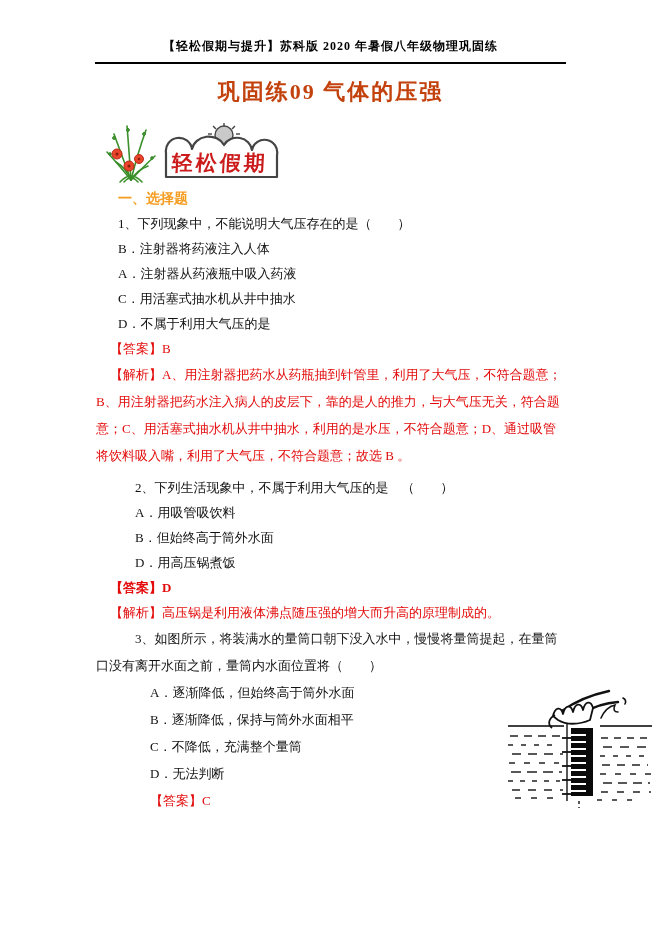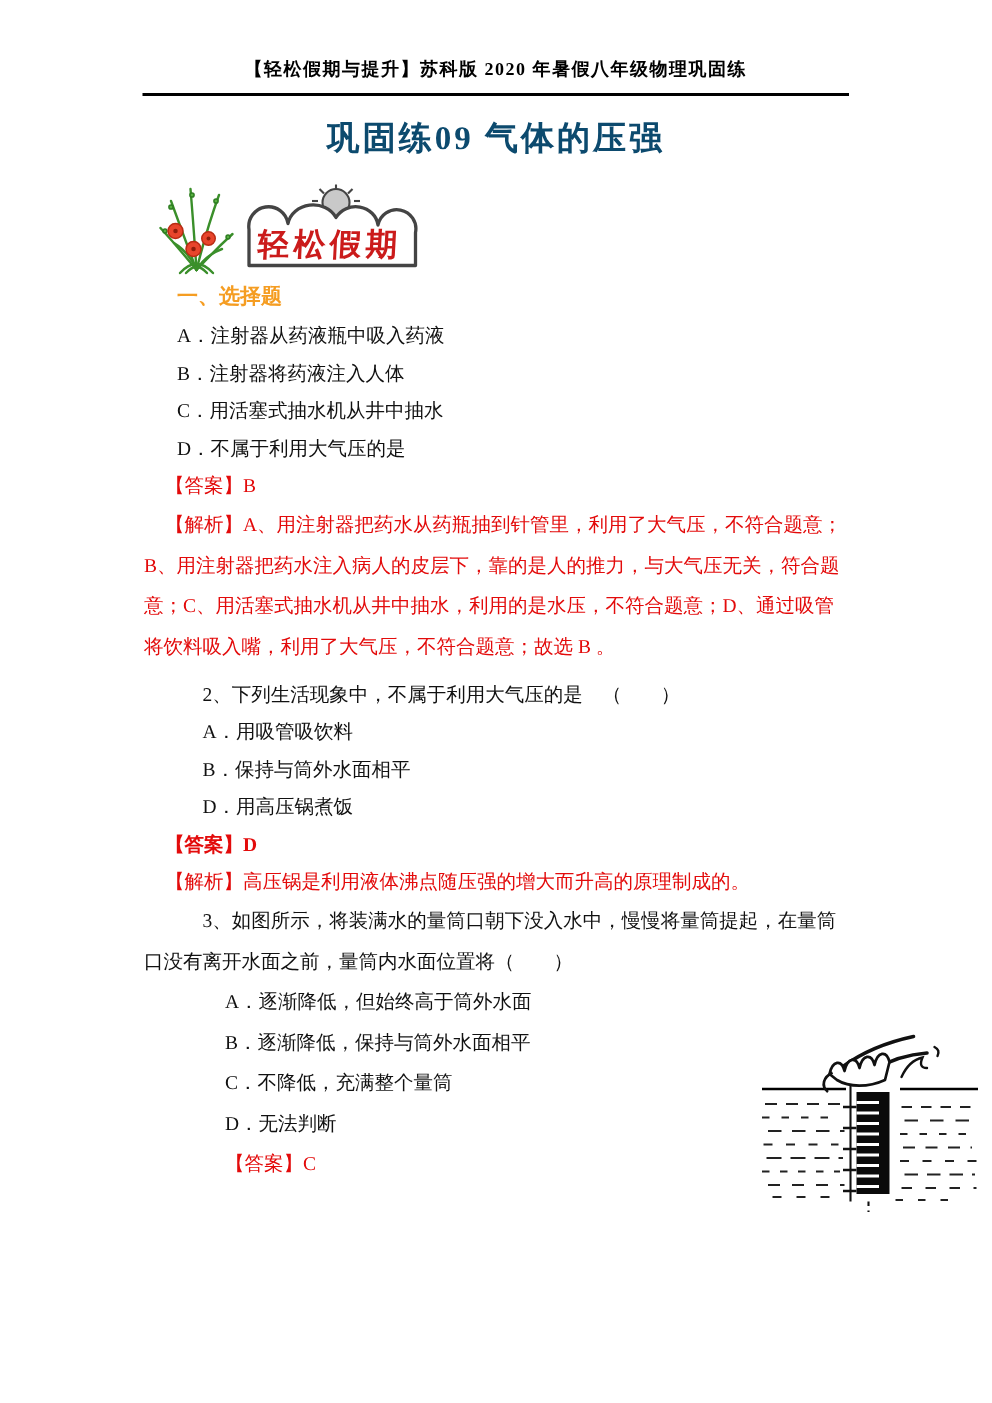--- a/index.html
+++ b/index.html
@@ -3,21 +3,21 @@
 <meta charset="utf-8">
 <style>
   html,body{margin:0;padding:0;}
   body{width:661px;height:935px;background:#ffffff;font-family:"Liberation Serif","DejaVu Serif",serif;color:#111;}
   .page{position:relative;width:661px;height:913px;background:#ffffff;overflow:hidden;}
 
   .doc-header{position:absolute;top:38px;left:0;width:100%;text-align:center;
               font-size:12px;font-weight:bold;letter-spacing:1px;color:#000;}
   .header-rule{position:absolute;top:62px;left:95px;width:471px;height:0;border-top:2px solid #000;}
   .doc-title{position:absolute;top:77px;left:0;width:100%;text-align:center;
-             font-size:22px;font-weight:bold;color:#0c4a6e;letter-spacing:2px;}
+             font-size:22px;font-weight:bold;color:#c2410c;letter-spacing:2px;}
 
   .logo-flower{position:absolute;top:116px;left:102px;}
   .logo-badge{position:absolute;top:122px;left:160px;}
 
   .content{position:absolute;top:186px;left:96px;width:469px;font-size:13px;}
   .content p{margin:0;line-height:25px;}
   .content p.lh27{line-height:27px;}
 
   .section-title{color:#f59d22;font-weight:bold;font-size:14px;margin-left:22px !important;}
 
@@ -86,30 +86,31 @@
       <line x1="48" y1="12" x2="52" y2="12"></line>
       <line x1="80" y1="12" x2="76" y2="12"></line>
     </g>
     <path d="M6,55 L6,31 A13,13 0 0 1 32,27 A17,15 0 0 1 64,23 A15,14 0 0 1 92,28 A11,11 0 0 1 117,33 L117,55 Z" fill="#ffffff" stroke="#444" stroke-width="2.2" stroke-linejoin="round"></path>
     <text x="62" y="48" text-anchor="middle" font-size="21" font-weight="bold" fill="#cb1b1b" letter-spacing="3" transform="skewX(-3)">轻松假期</text>
   </svg>
 
   <div class="content">
     <p class="section-title">一、选择题</p>
 
+    <p class="q1-ind">1、下列现象中，不能说明大气压存在的是（　　）</p>
+    <p class="q1-ind">B．注射器将药液注入人体</p>
     <p class="q1-ind">A．注射器从药液瓶中吸入药液</p>
-    <p class="q1-ind">B．注射器将药液注入人体</p>
     <p class="q1-ind">C．用活塞式抽水机从井中抽水</p>
     <p class="q1-ind">D．不属于利用大气压的是</p>
     <p class="red ans1">【答案】B</p>
     <p class="red lh27 analysis-wrap">【解析】A、用注射器把药水从药瓶抽到针管里，利用了大气压，不符合题意；B、用注射器把药水注入病人的皮层下，靠的是人的推力，与大气压无关，符合题意；C、用活塞式抽水机从井中抽水，利用的是水压，不符合题意；D、通过吸管将饮料吸入嘴，利用了大气压，不符合题意；故选 B 。</p>
 
     <p class="q2-stem">2、下列生活现象中，不属于利用大气压的是　（　　）</p>
     <p class="q2-ind">A．用吸管吸饮料</p>
-    <p class="q2-ind">B．保持与筒外水面相平</p>
+    <p class="q2-ind">B．但始终高于筒外水面</p>
     <p class="q2-ind">D．用高压锅煮饭</p>
     <p class="red ans2">【答案】D</p>
     <p class="red anl2">【解析】高压锅是利用液体沸点随压强的增大而升高的原理制成的。</p>
 
     <p class="lh27 q3-stem">3、如图所示，将装满水的量筒口朝下没入水中，慢慢将量筒提起，在量筒口没有离开水面之前，量筒内水面位置将（　　）</p>
     <p class="lh27 q3-ind">A．逐渐降低，但始终高于筒外水面</p>
     <p class="lh27 q3-ind">B．逐渐降低，保持与筒外水面相平</p>
     <p class="lh27 q3-ind">C．不降低，充满整个量筒</p>
     <p class="lh27 q3-ind">D．无法判断</p>
     <p class="red lh27 ans3">【答案】C</p>

